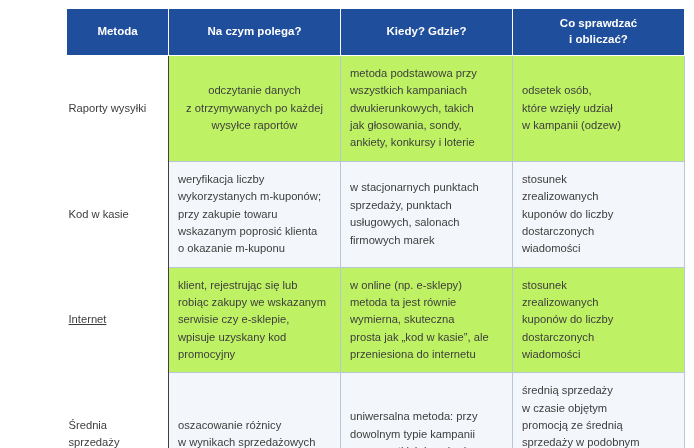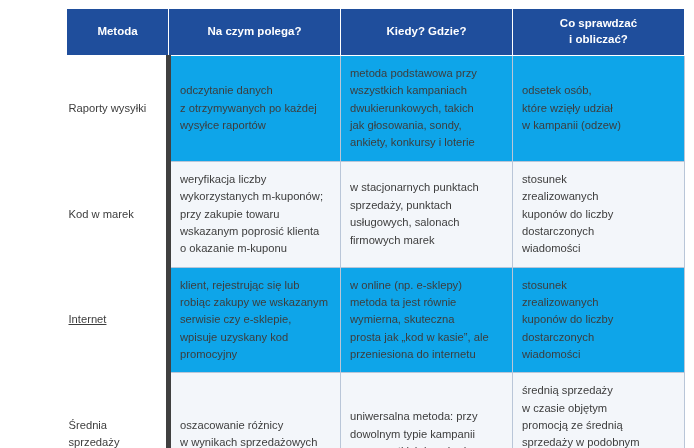--- a/index.html
+++ b/index.html
@@ -45,29 +45,29 @@
     line-height: 1.55;
     vertical-align: middle;
     padding: 9px 9px;
     border: 1px solid #b9c6d8;
     color: #3d3d3d;
   }
   tbody td.label {
     border-left: none;
     border-top: none;
     border-bottom: none;
-    border-right: 5px solid #404040;
+    border-right: 1px solid #404040;
     padding-left: 2px;
     color: #3d3d3d;
   }
   tbody tr.shade td.body {
     background: #f3f6fa;
   }
   tbody tr td.body {
-    background: #0ea5e9;
+    background: #bef264;
   }
 </style>
 </head>
 <body>
 
 <div class="wrap">
   <table class="matrix">
     <colgroup>
       <col class="c0">
         <col class="c1">
@@ -79,34 +79,34 @@
         <th>Metoda</th>
         <th>Na czym polega?</th>
         <th>Kiedy? Gdzie?</th>
         <th style="white-space:pre-line;text-align:center;">Co sprawdzać
 i obliczać?</th>
       </tr>
     </thead>
     <tbody>
       <tr>
         <td class="label" style="white-space:pre-line;">Raporty wysyłki</td>
-        <td class="body" style="white-space:pre-line;">odczytanie danych
+        <td class="body" style="white-space:pre-line;text-align:center;">odczytanie danych
 z otrzymywanych po każdej
 wysyłce raportów</td>
         <td class="body" style="white-space:pre-line;">metoda podstawowa przy
 wszystkich kampaniach
 dwukierunkowych, takich
 jak głosowania, sondy,
 ankiety, konkursy i loterie</td>
         <td class="body" style="white-space:pre-line;margin-top:8px;">odsetek osób,
 które wzięły udział
 w kampanii (odzew)</td>
       </tr>
       <tr class="shade">
-        <td class="label" style="white-space:pre-line;">Kod w marek</td>
+        <td class="label" style="white-space:pre-line;">Kod w kasie</td>
         <td class="body" style="white-space:pre-line;">weryfikacja liczby
 wykorzystanych m-kuponów;
 przy zakupie towaru
 wskazanym poprosić klienta
 o okazanie m-kuponu</td>
         <td class="body" style="white-space:pre-line;">w stacjonarnych punktach
 sprzedaży, punktach
 usługowych, salonach
 firmowych marek</td>
         <td class="body" style="white-space:pre-line;">stosunek

